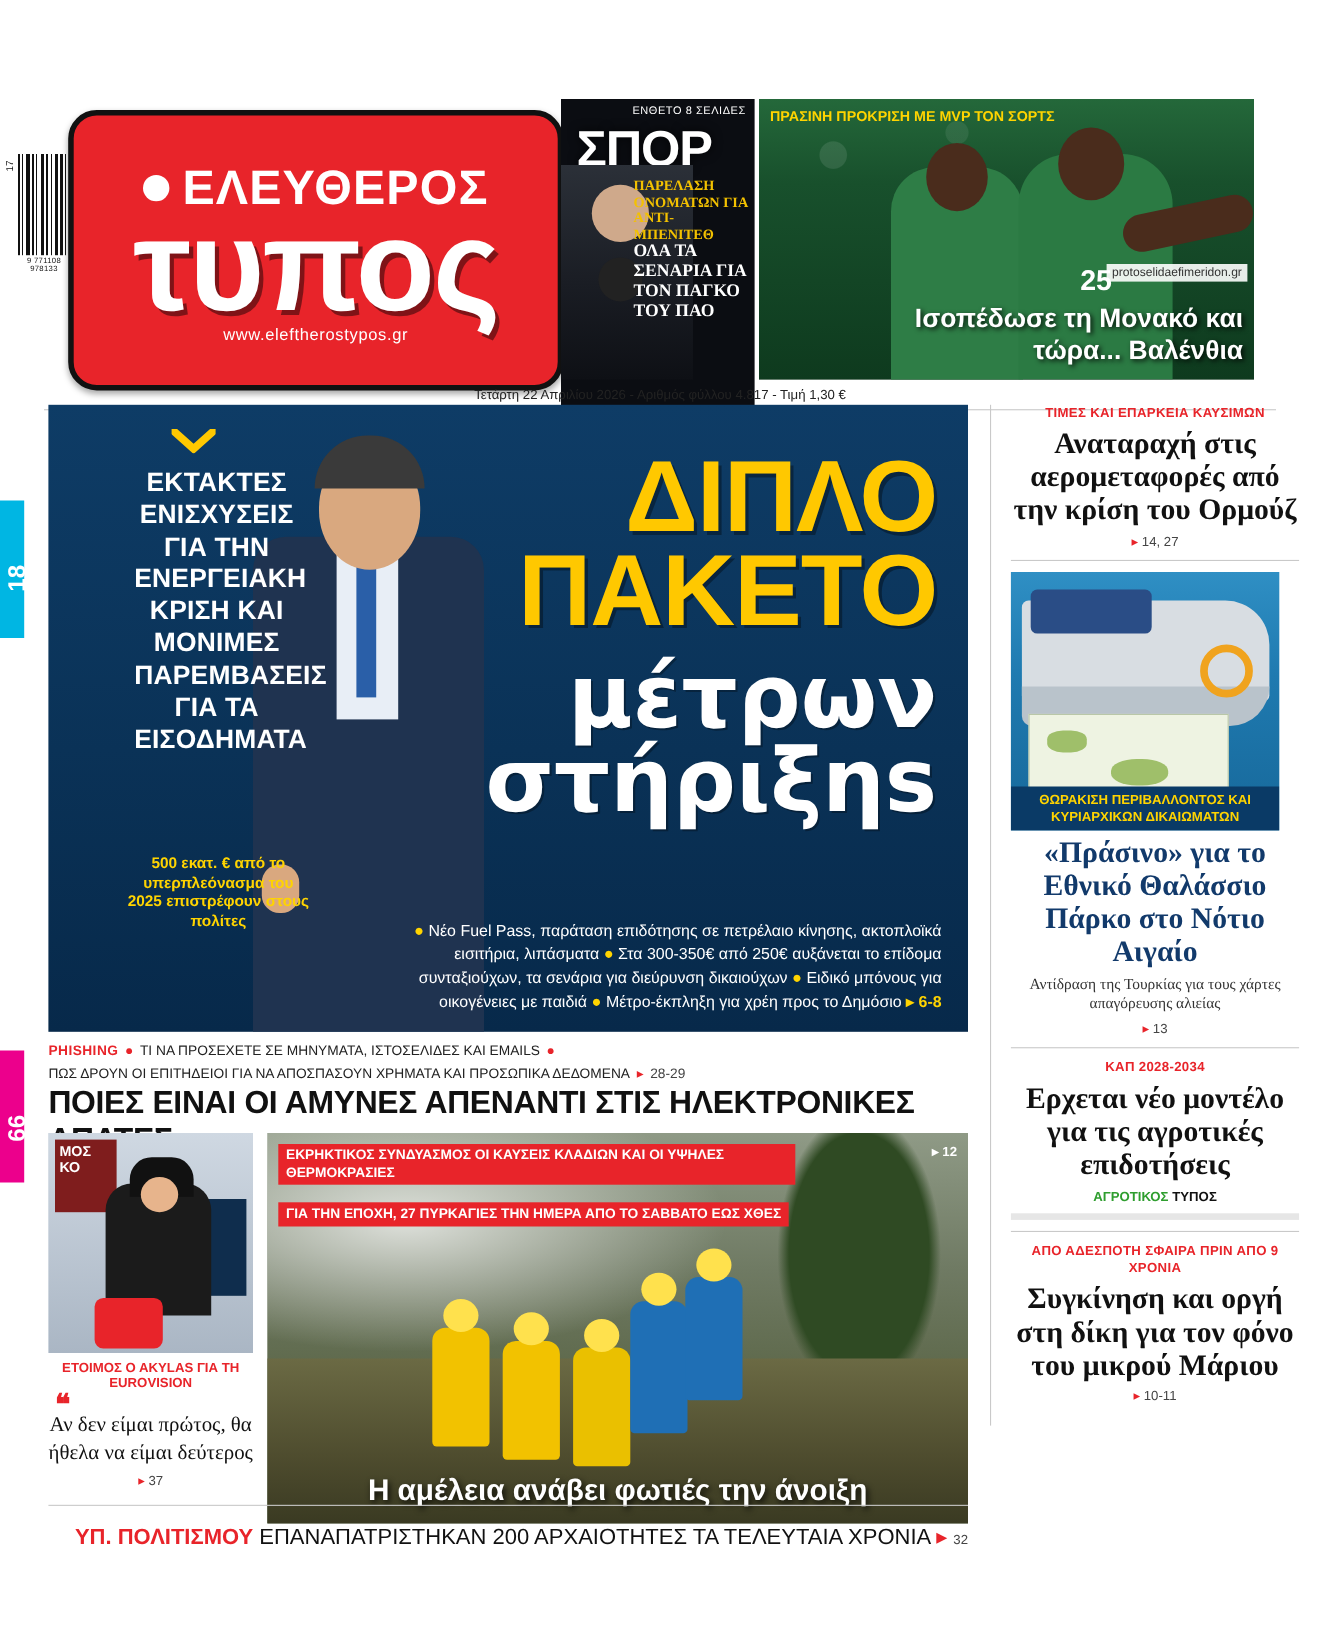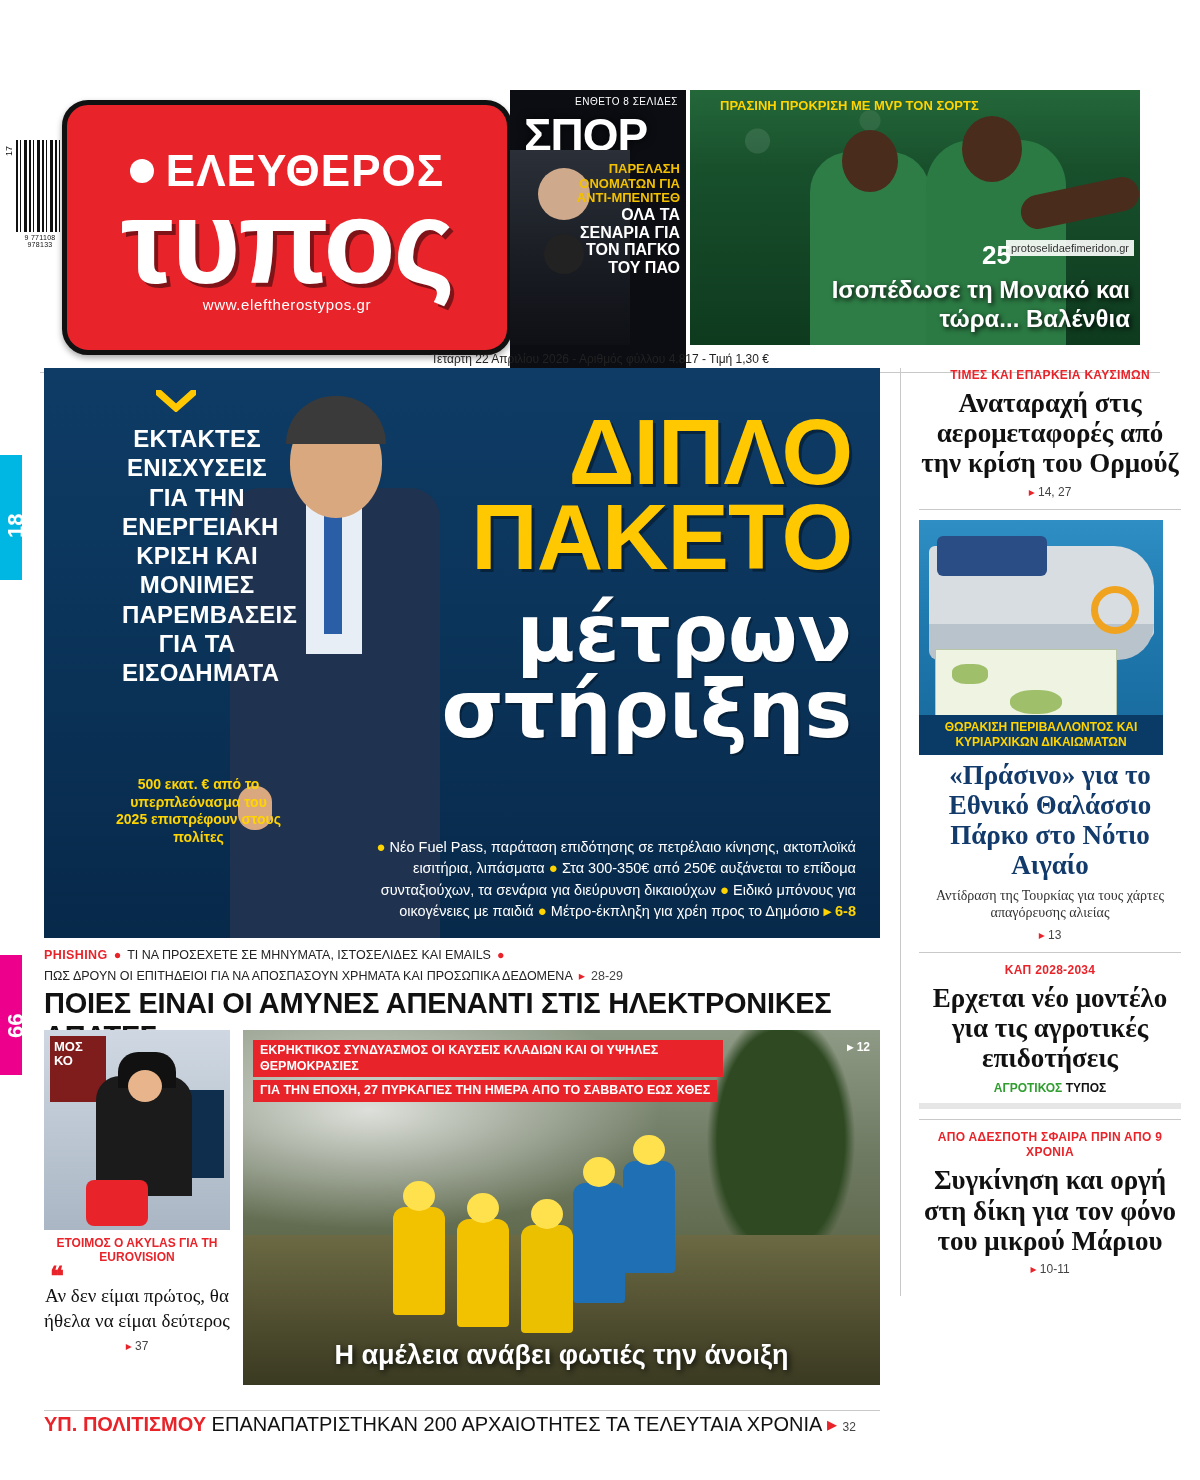--- a/index.html
+++ b/index.html
@@ -55,39 +55,39 @@
   .sportbox .ph{
     position:absolute;left:0;top:60px;width:120px;height:195px;
     background:linear-gradient(180deg,#2b3038 0%,#1a1d24 55%,#0e1015 100%);
   }
   .sportbox .ph:after{
     content:"";position:absolute;left:28px;top:18px;width:52px;height:52px;border-radius:50%;
     background:#cfa98b;box-shadow:0 60px 0 -6px #222;
   }
   .sportbox .captxt{
     position:absolute;right:6px;top:72px;width:104px;color:#f3c100;font-weight:bold;
-    font-size:13px;line-height:1.12;text-align:right;
+    font-size:13px;line-height:1.12;text-align:left;font-family:Liberation Serif, serif;
   }
   .sportbox .captxt .w{color:#fff;font-size:16px;}
 
   
   .basket{position:absolute;left:690px;top:90px;width:450px;height:255px;overflow:hidden;
     background:linear-gradient(180deg,#1d5a2a 0%,#12401f 40%,#0c2e16 100%);}
   .basket .crowd{position:absolute;inset:0;background:
      radial-gradient(circle at 15% 20%,rgba(255,255,255,.10) 0 12px,transparent 13px),
      radial-gradient(circle at 40% 12%,rgba(255,255,255,.08) 0 10px,transparent 11px),
      radial-gradient(circle at 70% 18%,rgba(255,255,255,.08) 0 12px,transparent 13px),
      linear-gradient(180deg,#24683a 0%,#18502c 30%,#0e3a1e 100%);}
   .basket .p1{position:absolute;left:120px;top:62px;width:120px;height:195px;background:#2e7d46;border-radius:40px 40px 0 0;}
   .basket .p2{position:absolute;left:236px;top:50px;width:140px;height:205px;background:#2b7a43;border-radius:46px 46px 0 0;}
   .basket .head1{position:absolute;left:152px;top:40px;width:56px;height:62px;border-radius:50%;background:#4a2c1c;}
   .basket .head2{position:absolute;left:272px;top:26px;width:60px;height:66px;border-radius:50%;background:#4a2c1c;}
   .basket .arm{position:absolute;left:330px;top:96px;width:120px;height:34px;background:#4a2c1c;border-radius:18px;transform:rotate(-12deg);}
   .basket .num{position:absolute;left:292px;top:150px;color:#fff;font-weight:bold;font-size:26px;text-align:right;}
-  .basket .topcap{position:absolute;left:10px;top:8px;color:#ffd400;font-weight:bold;font-size:13px;line-height:1.2;margin-left:20px;}
+  .basket .topcap{position:absolute;left:10px;top:8px;color:#ffd400;font-weight:bold;font-size:13px;line-height:1.2;}
   .basket .wm{position:absolute;right:6px;top:150px;background:rgba(255,255,255,.9);color:#333;font-size:11px;padding:2px 5px;}
   .basket .bigcap{position:absolute;right:10px;bottom:12px;width:330px;text-align:right;color:#fff;
      font-weight:bold;font-size:24px;line-height:1.18;text-shadow:2px 2px 5px rgba(0,0,0,.85);}
 
   
   .datebar{position:absolute;left:40px;top:352px;width:1120px;text-align:center;
     font-size:12px;color:#222;border-bottom:1px solid #c9c9c9;padding-bottom:6px;}
 
   
   .lead{position:absolute;left:44px;top:368px;width:836px;height:570px;overflow:hidden;
@@ -154,28 +154,28 @@
   .fire .f:before{content:"";position:absolute;left:10px;top:-26px;width:32px;height:30px;border-radius:50%;background:#ffe14d;}
   .fire .f1{left:150px;}
   .fire .f2{left:214px;bottom:58px;}
   .fire .f3{left:278px;bottom:52px;background:#eac000;}
   .fire .f4{left:330px;bottom:82px;height:120px;background:#1f6fb5;}
   .fire .f4:before{background:#ffe14d;}
   .fire .f5{left:380px;bottom:112px;height:112px;background:#1f6fb5;}
   .fire .f5:before{background:#ffe14d;}
   .fire .topcap{position:absolute;left:10px;top:10px;width:470px;}
   .fire .topcap span{display:inline-block;background:#e8242a;color:#fff;font-weight:bold;font-size:12.5px;
-     padding:3px 7px;line-height:1.25;margin-bottom:3px;}
+     padding:3px 7px;line-height:1.25;margin-bottom:16px;}
   .fire .pgbox{position:absolute;right:10px;top:10px;color:#fff;font-size:12px;font-weight:bold;padding-left:36px;}
   .fire .bigcap{position:absolute;left:0;right:0;bottom:14px;text-align:center;color:#fff;font-weight:bold;
      font-size:27px;text-shadow:2px 2px 6px rgba(0,0,0,.85);}
 
   
-  .culture{position:absolute;left:44px;top:1410px;width:836px;border-top:1px solid #c9c9c9;padding-top:1px;
-     font-size:20px;color:#111;}
+  .culture{position:absolute;left:44px;top:1368px;width:836px;border-top:1px solid #c9c9c9;padding-top:16px;
+     font-size:20px;color:#111;text-align:right;}
   .culture .tag{color:#e8242a;font-weight:bold;}
   .culture .pg{font-size:12px;color:#444;}
   .culture .ar{color:#e8242a;}
 
   
   .rail{position:absolute;left:900px;top:368px;width:262px;border-left:1px solid #c9c9c9;padding-left:18px;}
   .rcell{padding-bottom:10px;margin-bottom:10px;border-bottom:1px solid #c9c9c9;}
   .rcell:last-child{border-bottom:none;}
   .rkick{color:#e8242a;font-weight:bold;font-size:12px;text-align:center;letter-spacing:.3px;line-height:1.25;}
   .rhead{font-family:"Liberation Serif", serif;font-weight:bold;font-size:27px;line-height:1.12;

